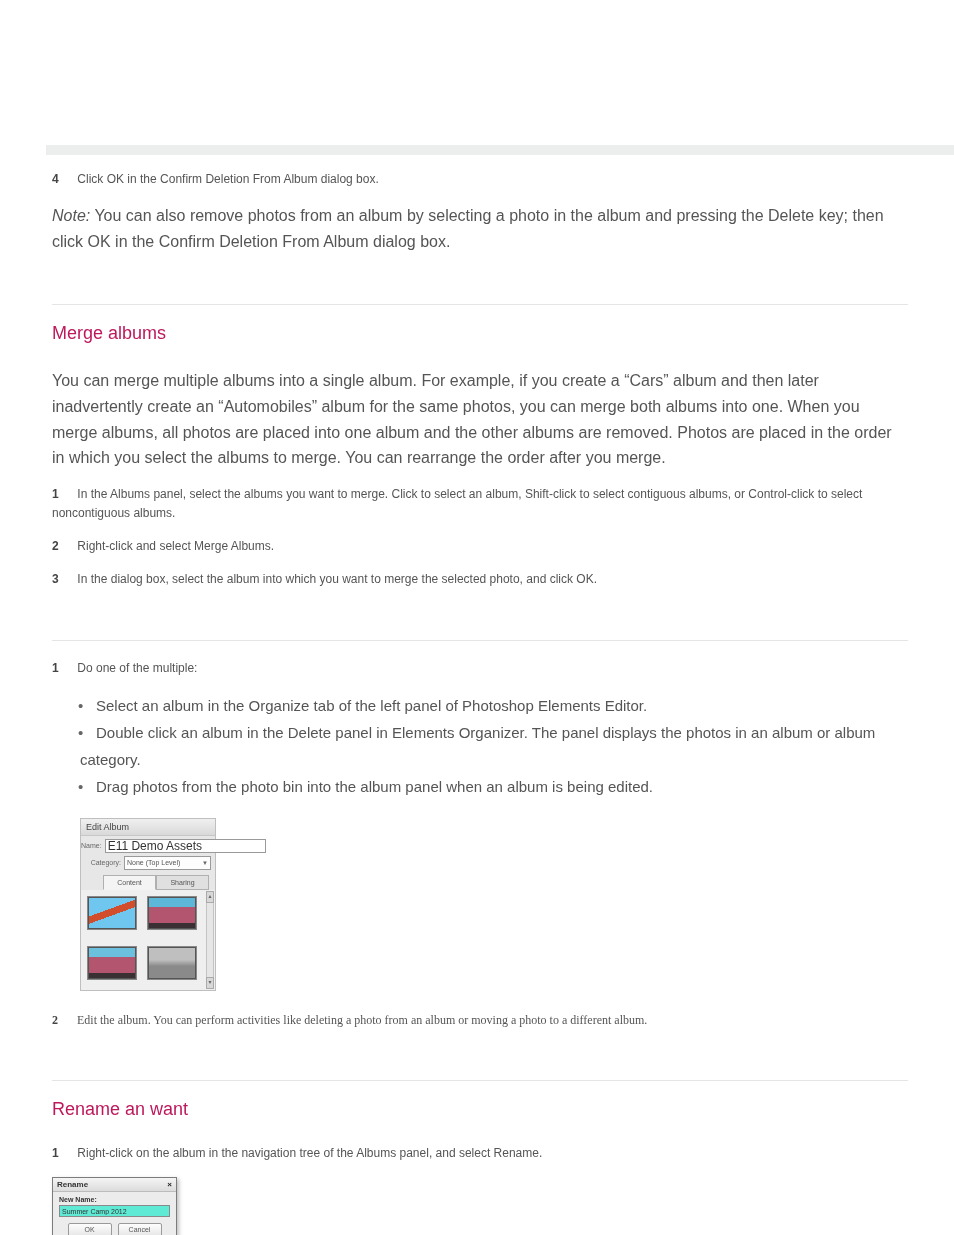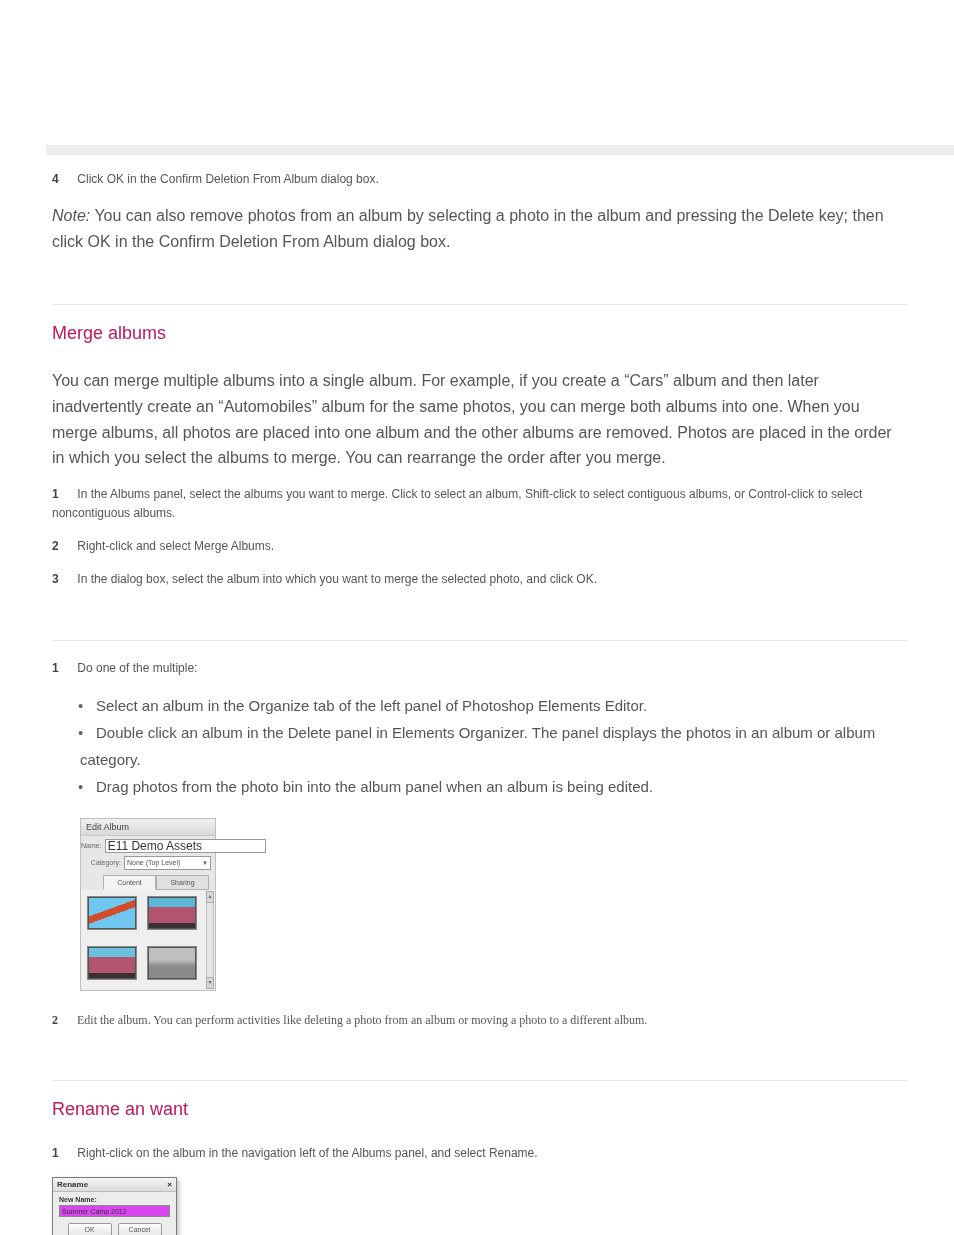--- a/index.html
+++ b/index.html
@@ -227,21 +227,21 @@
     font-size: 7px;
     color: #333;
     margin-bottom: 2px;
     font-weight: 700;
   }
   .rn-input {
     width: 100%;
     box-sizing: border-box;
     height: 12px;
     border: 1px solid #8a8a8a;
-    background: #d946ef;
+    background: #5eead4;
     font-size: 7px;
     padding: 0 2px;
     color: #333;
   }
   .rn-buttons {
     display: flex;
     justify-content: center;
     gap: 6px;
     margin-top: 6px;
   }
@@ -341,21 +341,21 @@
     <div class="step" style="margin-top:20px;font-family:Liberation Serif, serif;">
       <span class="num">2</span>
       <span>Edit the album. You can perform activities like deleting a photo from an album or moving a photo to a different album.</span>
     </div>
 
     <hr class="hr-light section-hr">
     <h2 class="section-title">Rename an want</h2>
 
     <div class="step">
       <span class="num">1</span>
-      <span>Right-click on the album in the navigation left of the Albums panel, and select Rename.</span>
+      <span>Right-click on the album in the navigation tree of the Albums panel, and select Rename.</span>
     </div>
 
     <div class="rename-dialog">
       <div class="rn-titlebar">
         <span>Rename</span>
         <span class="rn-close">×</span>
       </div>
       <div class="rn-body">
         <div class="rn-label">New Name:</div>
         <input class="rn-input" value="Summer Camp 2012" style="">

